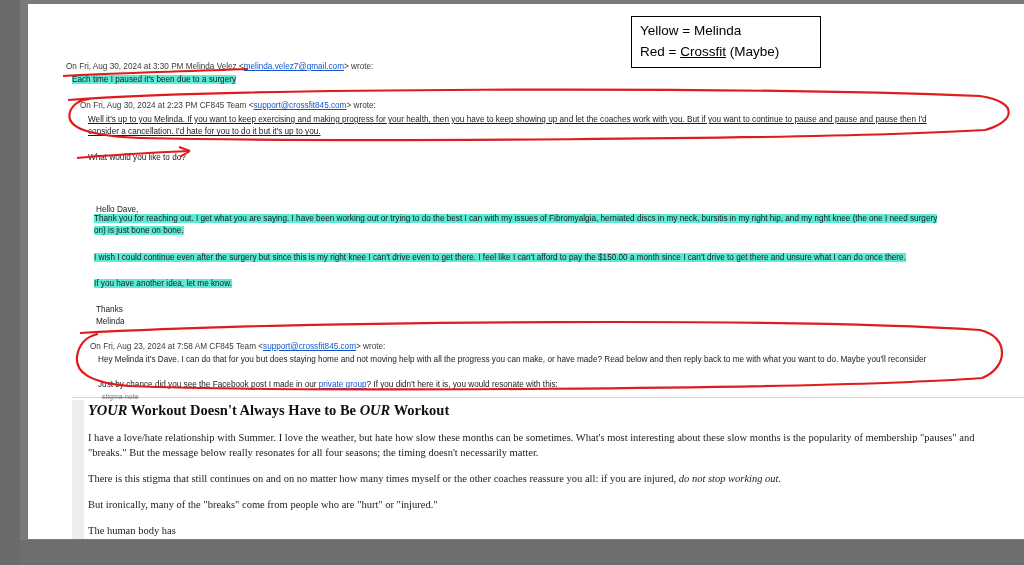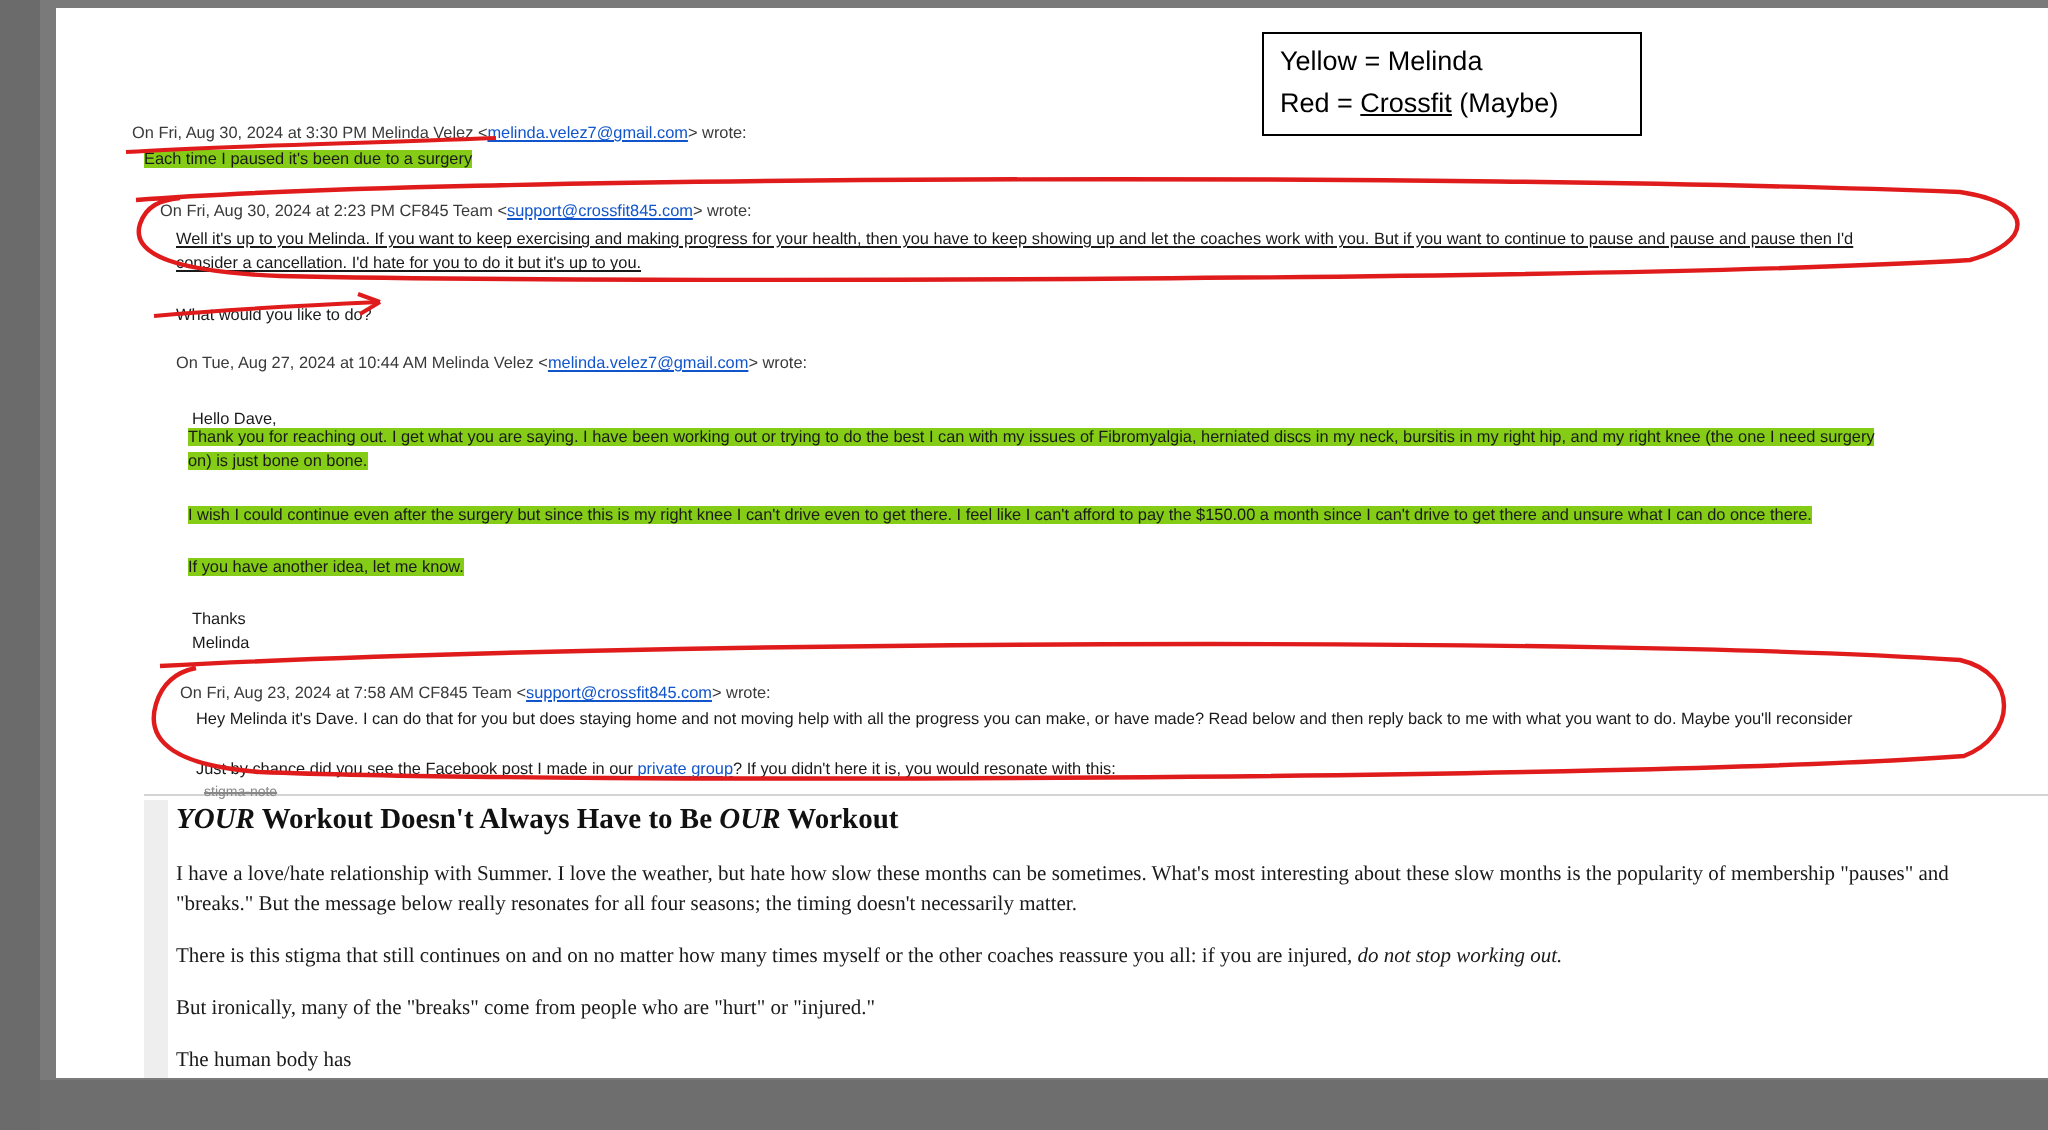--- a/index.html
+++ b/index.html
@@ -47,21 +47,21 @@
   .quoteline {
     color: #3a3a3a;
     font-size: 8.2px;
   }
   .quoteline a, a.maillink {
     color: #1155cc;
     text-decoration: underline;
   }
   .blk { position: absolute; }
   .hl {
-    background: #84cc16;
+    background: #5eead4;
   }
   .body-text {
     font-size: 8.2px;
     color: #1a1a1a;
     line-height: 1.5;
   }
   .scroll-sep {
     position: absolute;
     left: 44px;
     top: 393px;
@@ -147,23 +147,20 @@
 
     <div class="blk quoteline" style="left:52px; top:97px; width:600px;">
       <span>On Fri, Aug 30, 2024 at 2:23 PM CF845 Team &lt;</span><a class="maillink" href="#">support@crossfit845.com</a><span>&gt; wrote:</span>
     </div>
     <div class="blk body-text" style="left:60px; top:110px; width:900px;text-decoration:underline;">
       <div>Well it's up to you Melinda. If you want to keep exercising and making progress for your health, then you have to keep showing up and let the coaches work with you. But if you want to continue to pause and pause and pause then I'd</div>
       <div>consider a cancellation. I'd hate for you to do it but it's up to you.</div>
     </div>
     <div class="blk body-text" style="left:60px; top:148px; width:400px;">What would you like to do?</div>
 
-    <div class="blk quoteline" style="left:60px; top:173px; width:620px;">
-      <span>On Tue, Aug 27, 2024 at 10:44 AM Melinda Velez &lt;</span><a class="maillink" href="#">melinda.velez7@gmail.com</a><span>&gt; wrote:</span>
-    </div>
     <div class="blk body-text" style="left:68px; top:200px;">Hello Dave,</div>
 
     <div class="blk body-text" style="left:66px; top:209px; width:900px;">
       <div><span class="hl">Thank you for reaching out.  I get what you are saying.  I have been working out or trying to do the best I can with my issues of  Fibromyalgia, herniated discs in my neck, bursitis in my right hip, and my right knee (the one I need surgery</span></div>
       <div><span class="hl">on) is just bone on bone.</span></div>
     </div>
 
     <div class="blk body-text" style="left:66px; top:248px; width:900px;">
       <span class="hl">I wish I could continue even after the surgery but since this is my right knee I can't drive even to get there.  I feel like I can't afford to pay the $150.00 a month since I can't drive to get there and unsure what I can do once there.</span>
     </div>

